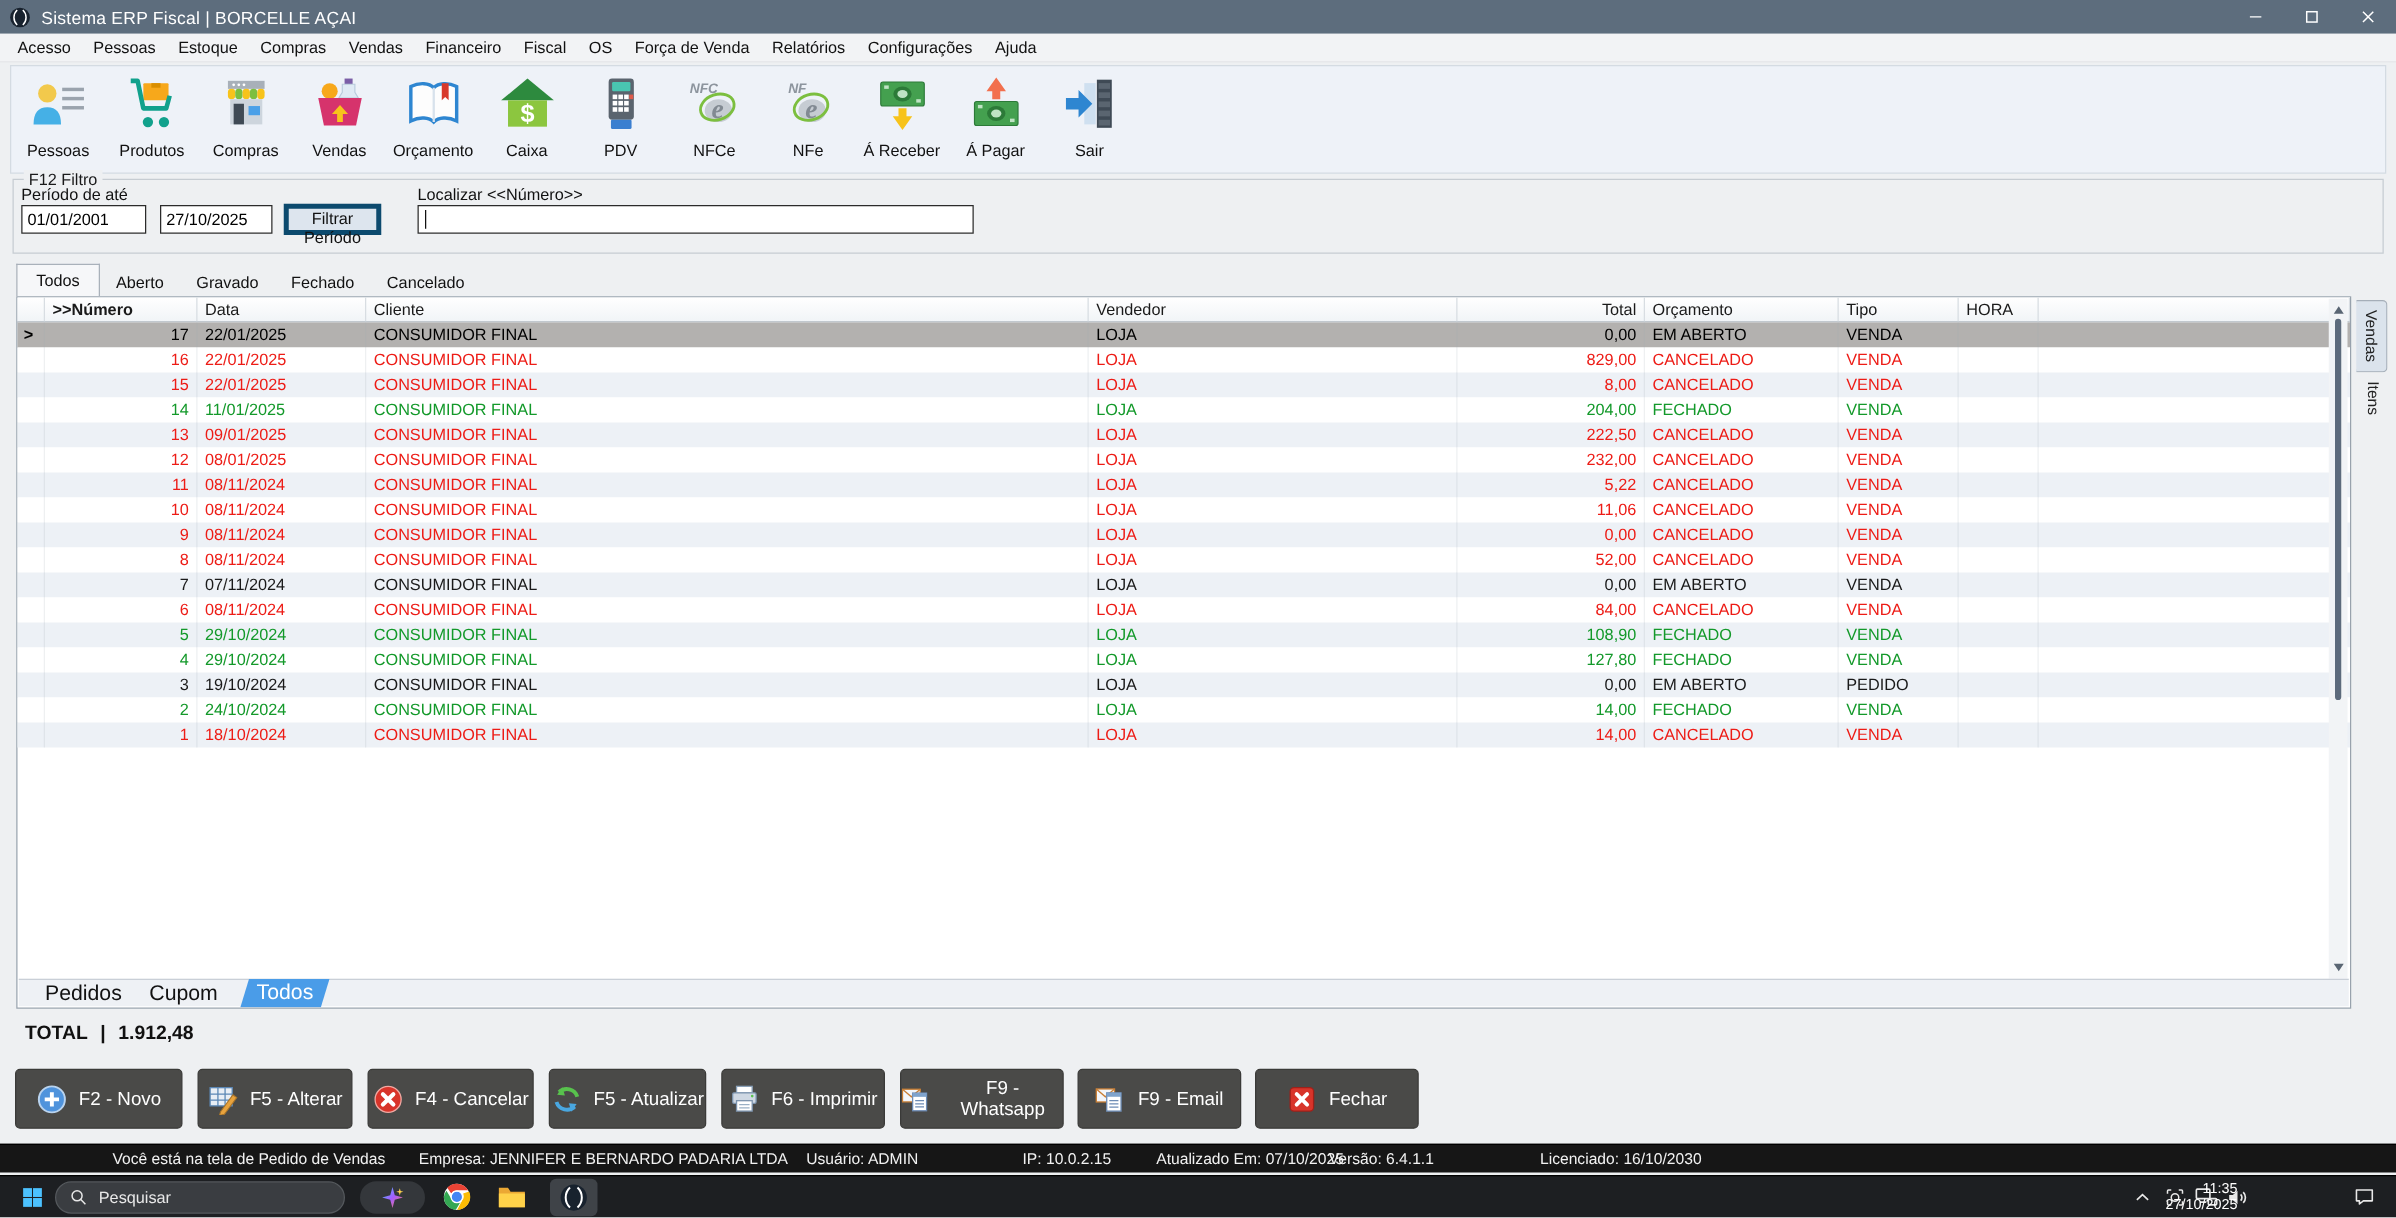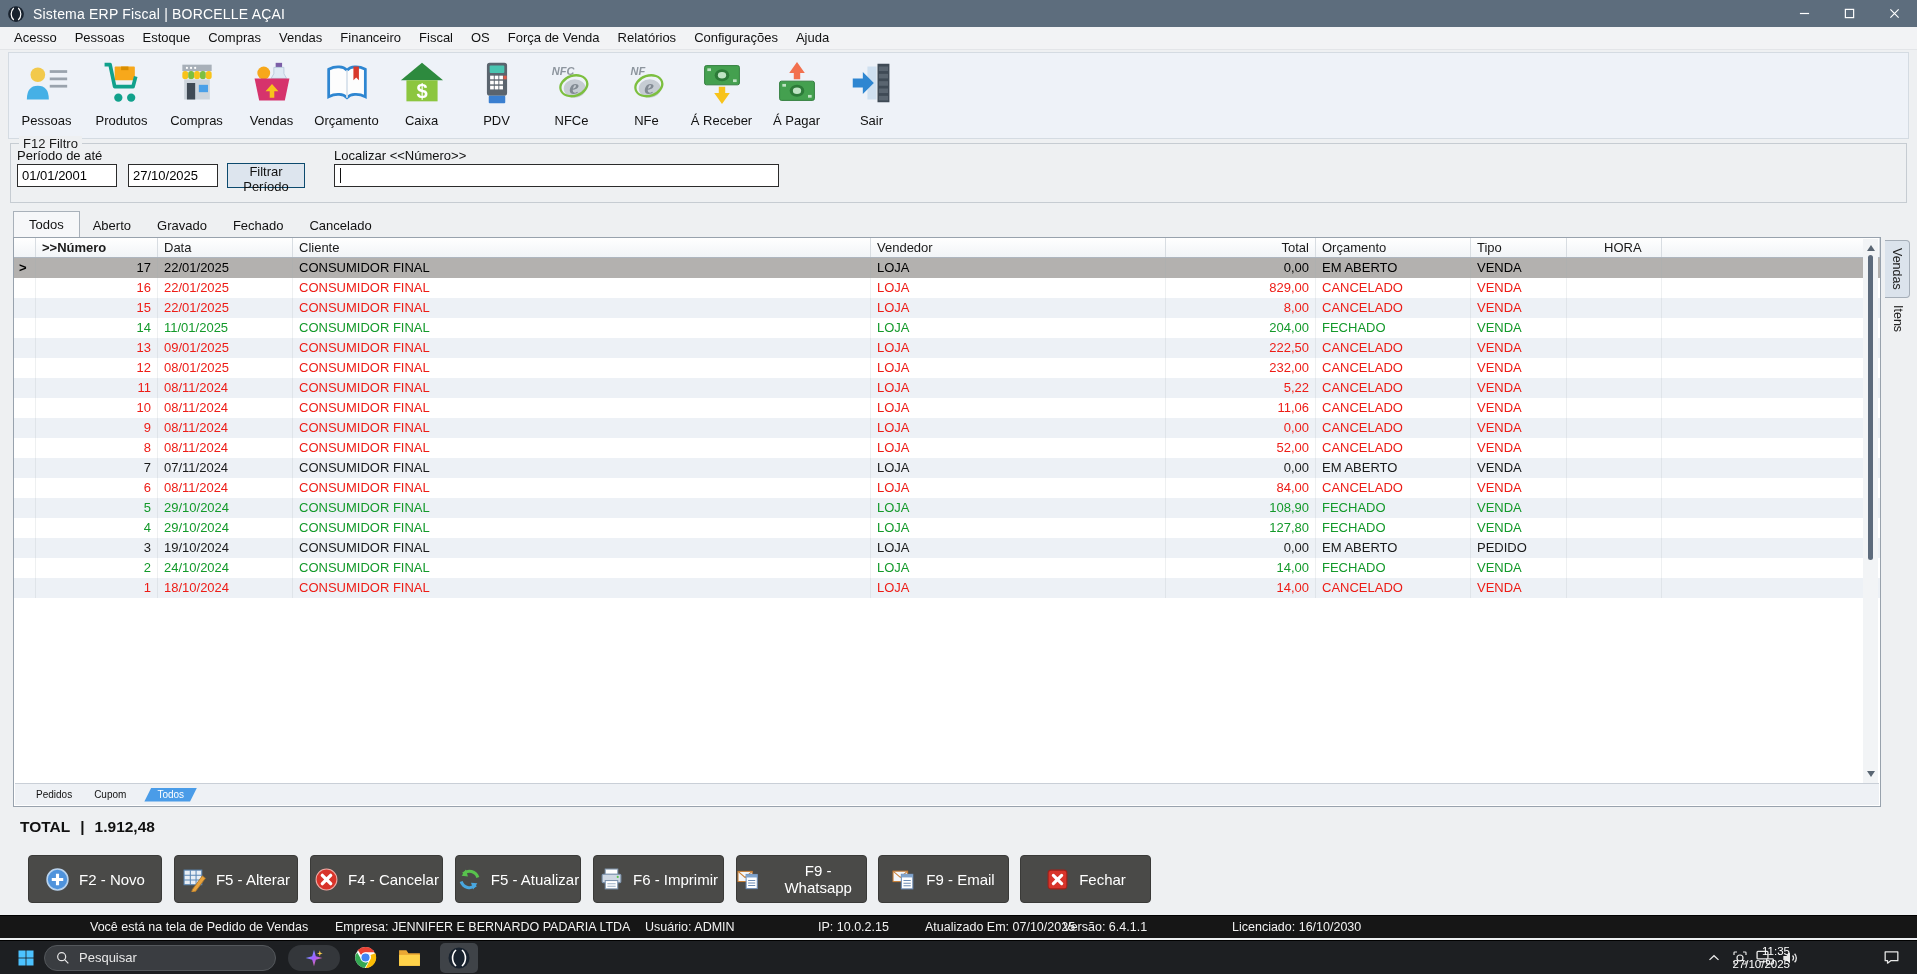--- a/index.html
+++ b/index.html
@@ -26,21 +26,21 @@
 
   
   .filterbox { position:absolute; left:10px; top:143px; width:1897px; height:60px; border:1px solid #c6ccd2; }
   .filterbox .legend { position:absolute; top:-8px; left:8px; background:#eef0f2; padding:0 4px; font-size:13px; }
   .flabel { position:absolute; font-size:13px; color:#111; }
   .lbl-periodo { left:6px; top:4px; }
   .lbl-localizar { left:323px; top:4px; }
   .finput { position:absolute; top:20px; height:23px; border:1px solid #2b2b2b; background:#fff; font-size:13px; font-family:inherit; padding:0 4px; }
   .in-from { left:6px;  width:100px; }
   .in-to   { left:117px; width:90px; }
-  .btn-filtrar { position:absolute; left:216px; top:19px; width:78px; height:25px; background:#dde5ee; border:1px solid #0c4a6e; font-size:13px; font-family:inherit; color:#111; }
+  .btn-filtrar { position:absolute; left:216px; top:19px; width:78px; height:25px; background:#dde5ee; border:4px solid #0c4a6e; font-size:13px; font-family:inherit; color:#111; }
   .in-localizar { left:323px; width:445px; display:flex; align-items:center; }
   .caret { width:1px; height:15px; background:#111; margin-left:1px; }
 
   
   .viewtabs { position:absolute; left:13px; top:211px; height:26px; display:flex; align-items:flex-end; }
   .vtab { font-size:13px; padding:4px 13px; color:#111; }
   .vtab.active { background:#f6f7f9; border:1px solid #a9b1ba; border-bottom:none; padding:5px 15px; }
 
   
   .gridpanel { position:absolute; left:13px; top:237px; width:1868px; height:570px; background:#fff; border:1px solid #98a2ad; }
@@ -57,48 +57,48 @@
   .c-gut { width:22px; border-right:1px solid #ccd2d8; position:relative; }
   .grid-row .c-gut { border-right:1px solid #dfe3e8; }
   .grid-row.selected .c-gut::before { content:">"; position:absolute; left:5px; top:0; font-weight:bold; color:#000; }
   .c-num { width:122px; text-align:right; padding-right:6px; }
   .c-dat { width:135px; padding-left:6px; }
   .c-cli { width:578px; padding-left:6px; }
   .c-ven { width:295px; padding-left:6px; }
   .c-tot { width:150px; text-align:right; padding-right:6px; }
   .c-sit { width:155px; padding-left:6px; }
   .c-tip { width:96px;  padding-left:6px; }
-  .c-hor { width:64px;  padding-left:6px;margin-left:31px; }
+  .c-hor { width:64px;  padding-left:6px; }
   .c-fill { flex:1; border-right:none; }
   .grid-row .cell { border-right:1px solid rgba(160,170,180,.18); }
 
   
   .vscroll { position:absolute; top:1px; right:2px; width:15px; bottom:23px; background:#f2f4f6; }
   .vs-arrow { position:absolute; left:0; width:15px; height:14px; display:flex; align-items:center; justify-content:center; }
   .vs-up { top:2px; } .vs-down { bottom:2px; }
   .tri-up { width:0; height:0; border-left:4px solid transparent; border-right:4px solid transparent; border-bottom:6px solid #5a6673; }
   .tri-down { width:0; height:0; border-left:4px solid transparent; border-right:4px solid transparent; border-top:6px solid #5a6673; }
   .vs-thumb { position:absolute; left:5px; top:16px; width:5px; height:305px; background:#5d6b7c; border-radius:3px; }
 
   
   .bottomstrip { position:absolute; left:1px; right:1px; bottom:1px; height:22px; background:#eef1f5; border-top:1px solid #c9cfd7; display:flex; align-items:center; }
-  .btab { font-size:10px; color:#111; margin-left:22px; }
+  .btab { font-size:17px; color:#111; margin-left:22px; }
   .btab.first { margin-left:21px; }
   .btab.active { margin-left:18px; background:#4a9ce8; color:#fff; padding:1px 13px 2px; clip-path:polygon(7px 0, 100% 0, calc(100% - 7px) 100%, 0 100%); }
 
   
   .sidetabs { position:absolute; left:1885px; top:240px; display:flex; flex-direction:column; }
   .stab { writing-mode:vertical-rl; font-size:12.5px; color:#222; padding:7px 5px; }
   .stab.active { background:#dbe3ec; border:1px solid #a5aeb8; border-left:none; border-radius:0 4px 4px 0; }
 
   
   .totalbar { position:absolute; left:20px; top:818px; font-size:15.5px; font-weight:bold; color:#111; display:flex; gap:10px; }
 
   
-  .actionbar { position:absolute; left:16px; top:855px; width:1659px; height:48px; }
+  .actionbar { position:absolute; left:0; top:855px; width:1659px; height:48px; }
   .abtn { position:absolute; top:0; height:48px; background:#4a4a48; border:1px solid #3a3a38; border-radius:4px; display:flex; align-items:center; justify-content:center; gap:9px; color:#fff; font-size:15px; }
   .abtn svg { width:25px; height:25px; }
 
   
   .statusbar { position:absolute; left:0; top:915px; width:1917px; height:23px; background:#161616; border-top:1px solid #000; }
   .statusbar span { position:absolute; top:4px; font-size:12.5px; color:#f2f2f2; white-space:nowrap; }
   .st1{left:90px;} .st2{left:335px;} .st3{left:645px;text-align:right;} .st4{left:818px;} .st5{left:925px;} .st6{left:1063px;} .st7{left:1232px;}
 
   
   .taskbar { position:absolute; left:0; bottom:0; width:1917px; height:34px; background:#1d1f22; border-top:1px solid #000; }

